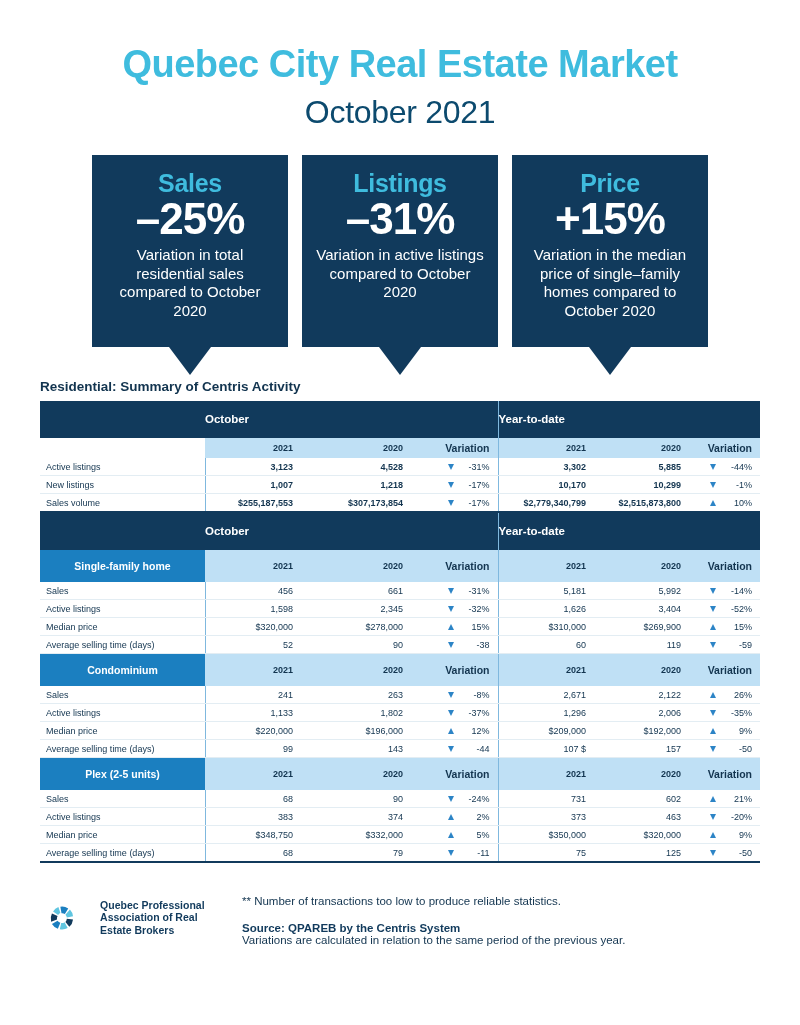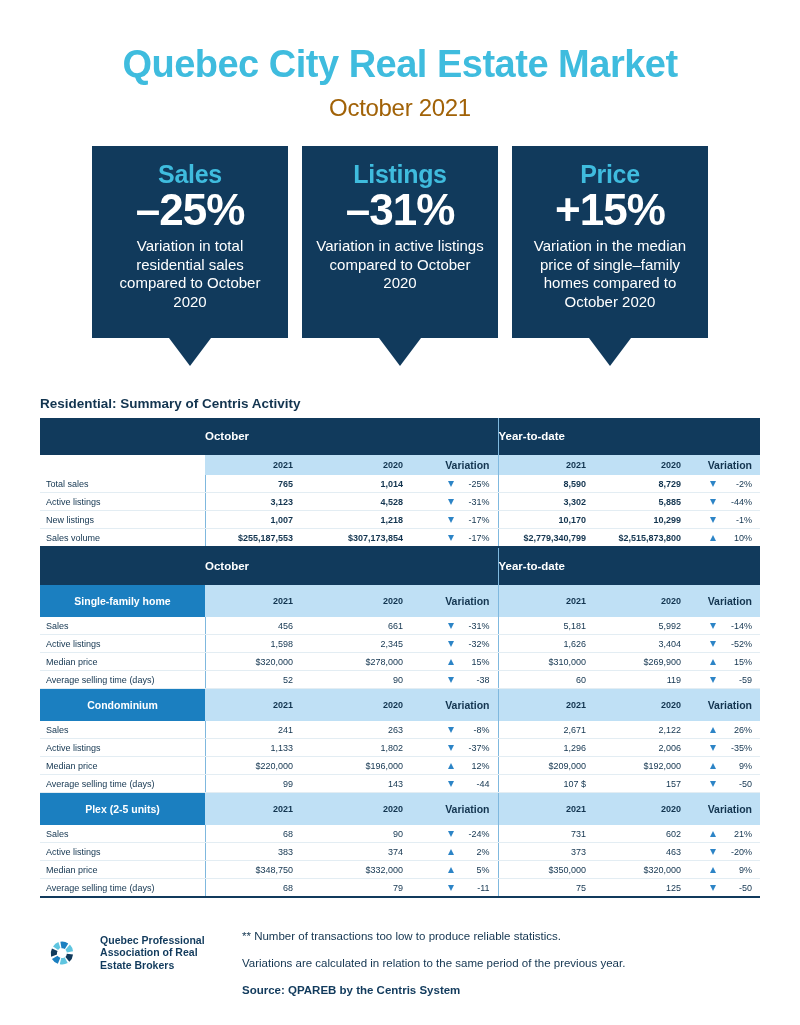--- a/index.html
+++ b/index.html
@@ -17,22 +17,22 @@
     text-align: center;
     font-size: 38px;
     font-weight: bold;
     color: #3FBCDE;
     letter-spacing: -0.5px;
     padding-top: 44px;
     line-height: 1.1;
   }
   .subtitle {
     text-align: center;
-    font-size: 24px;
-    color: #a16207;
+    font-size: 32px;
+    color: #0c4a6e;
     padding-top: 8px;
     letter-spacing: -0.3px;
   }
 
   
   .cards { display: flex; justify-content: center; gap: 14px; margin-top: 24px; }
   .card-wrap { position: relative; width: 196px; }
   .card {
     background: #113A5C;
     color: #ffffff;
@@ -46,21 +46,21 @@
   .card-arrow {
     width: 0; height: 0; margin: 0 auto;
     border-left: 21px solid transparent;
     border-right: 21px solid transparent;
     border-top: 28px solid #113A5C;
   }
 
   
   .section-heading {
     font-size: 13.5px; font-weight: bold; color: #12344f;
-    margin-top: 30px; margin-bottom: 7px;
+    margin-top: 4px; margin-bottom: 7px;
   }
   .section-heading.second { margin-top: 17px; }
 
   
   table { width: 720px; border-collapse: collapse; table-layout: fixed; }
   .tbl td, .tbl th { padding: 0; }
 
   .hdr-dark { background: #113A5C; color:#fff; font-size: 11.5px; font-weight: bold; text-align: left; height: 37px; }
   .hdr-dark.blank { background:#113A5C; }
   .hdr-light { background: #BFE0F5; color:#12344f; font-size: 10.5px; font-weight: bold; height: 20px; }
@@ -150,39 +150,20 @@
       <td class="hdr-light num">2021</td>
       <td class="hdr-light num">2020</td>
       <td class="hdr-light var">Variation</td>
       <td class="hdr-light num vsep">2021</td>
       <td class="hdr-light num">2020</td>
       <td class="hdr-light var">Variation</td>
     </tr>
     </tbody>
       <tbody id="summary-body">
         <tr class="rowline body-row">
-          <td class="rowlabel">Total sales</td>
-          <td class="num b">765</td>
-          <td class="num b">1,014</td>
-          <td class="varcell">
-            <div class="varinner">
-              <span class="arrow down"></span>
-              <span class="varnum">-25%</span>
-            </div>
-          </td>
-          <td class="num b vsep">8,590</td>
-          <td class="num b">8,729</td>
-          <td class="varcell">
-            <div class="varinner">
-              <span class="arrow down"></span>
-              <span class="varnum">-2%</span>
-            </div>
-          </td>
-        </tr>
-        <tr class="rowline body-row">
           <td class="rowlabel">Active listings</td>
           <td class="num b">3,123</td>
           <td class="num b">4,528</td>
           <td class="varcell">
             <div class="varinner">
               <span class="arrow down"></span>
               <span class="varnum">-31%</span>
             </div>
           </td>
           <td class="num b vsep">3,302</td>
@@ -524,18 +505,18 @@
             <path d="M -39,13 A 40,40 0 0 1 -36,-16 L -16,-7 A 18,18 0 0 0 -18,5 Z" fill="#113A5C"></path>
             <path d="M -32,-23 A 40,40 0 0 1 -13,-39 L -6,-18 A 18,18 0 0 0 -14,-11 Z" fill="#5FC5E0"></path>
           </g>
           <circle cx="0" cy="0" r="9" fill="#ffffff"></circle>
         </g>
       </svg>
       <div class="logo-text">Quebec Professional Association of Real Estate Brokers</div>
     </div>
     <div class="notes">
       <div class="note">**  Number of transactions too low to produce reliable statistics.</div>
+      <div class="note src">Source: QPAREB by the Centris System</div>
       <div class="note">Variations are calculated in relation to the same period of the previous year.</div>
-      <div class="note src">Source: QPAREB by the Centris System</div>
     </div>
   </div>
 
 </div>
 
 </body></html>

